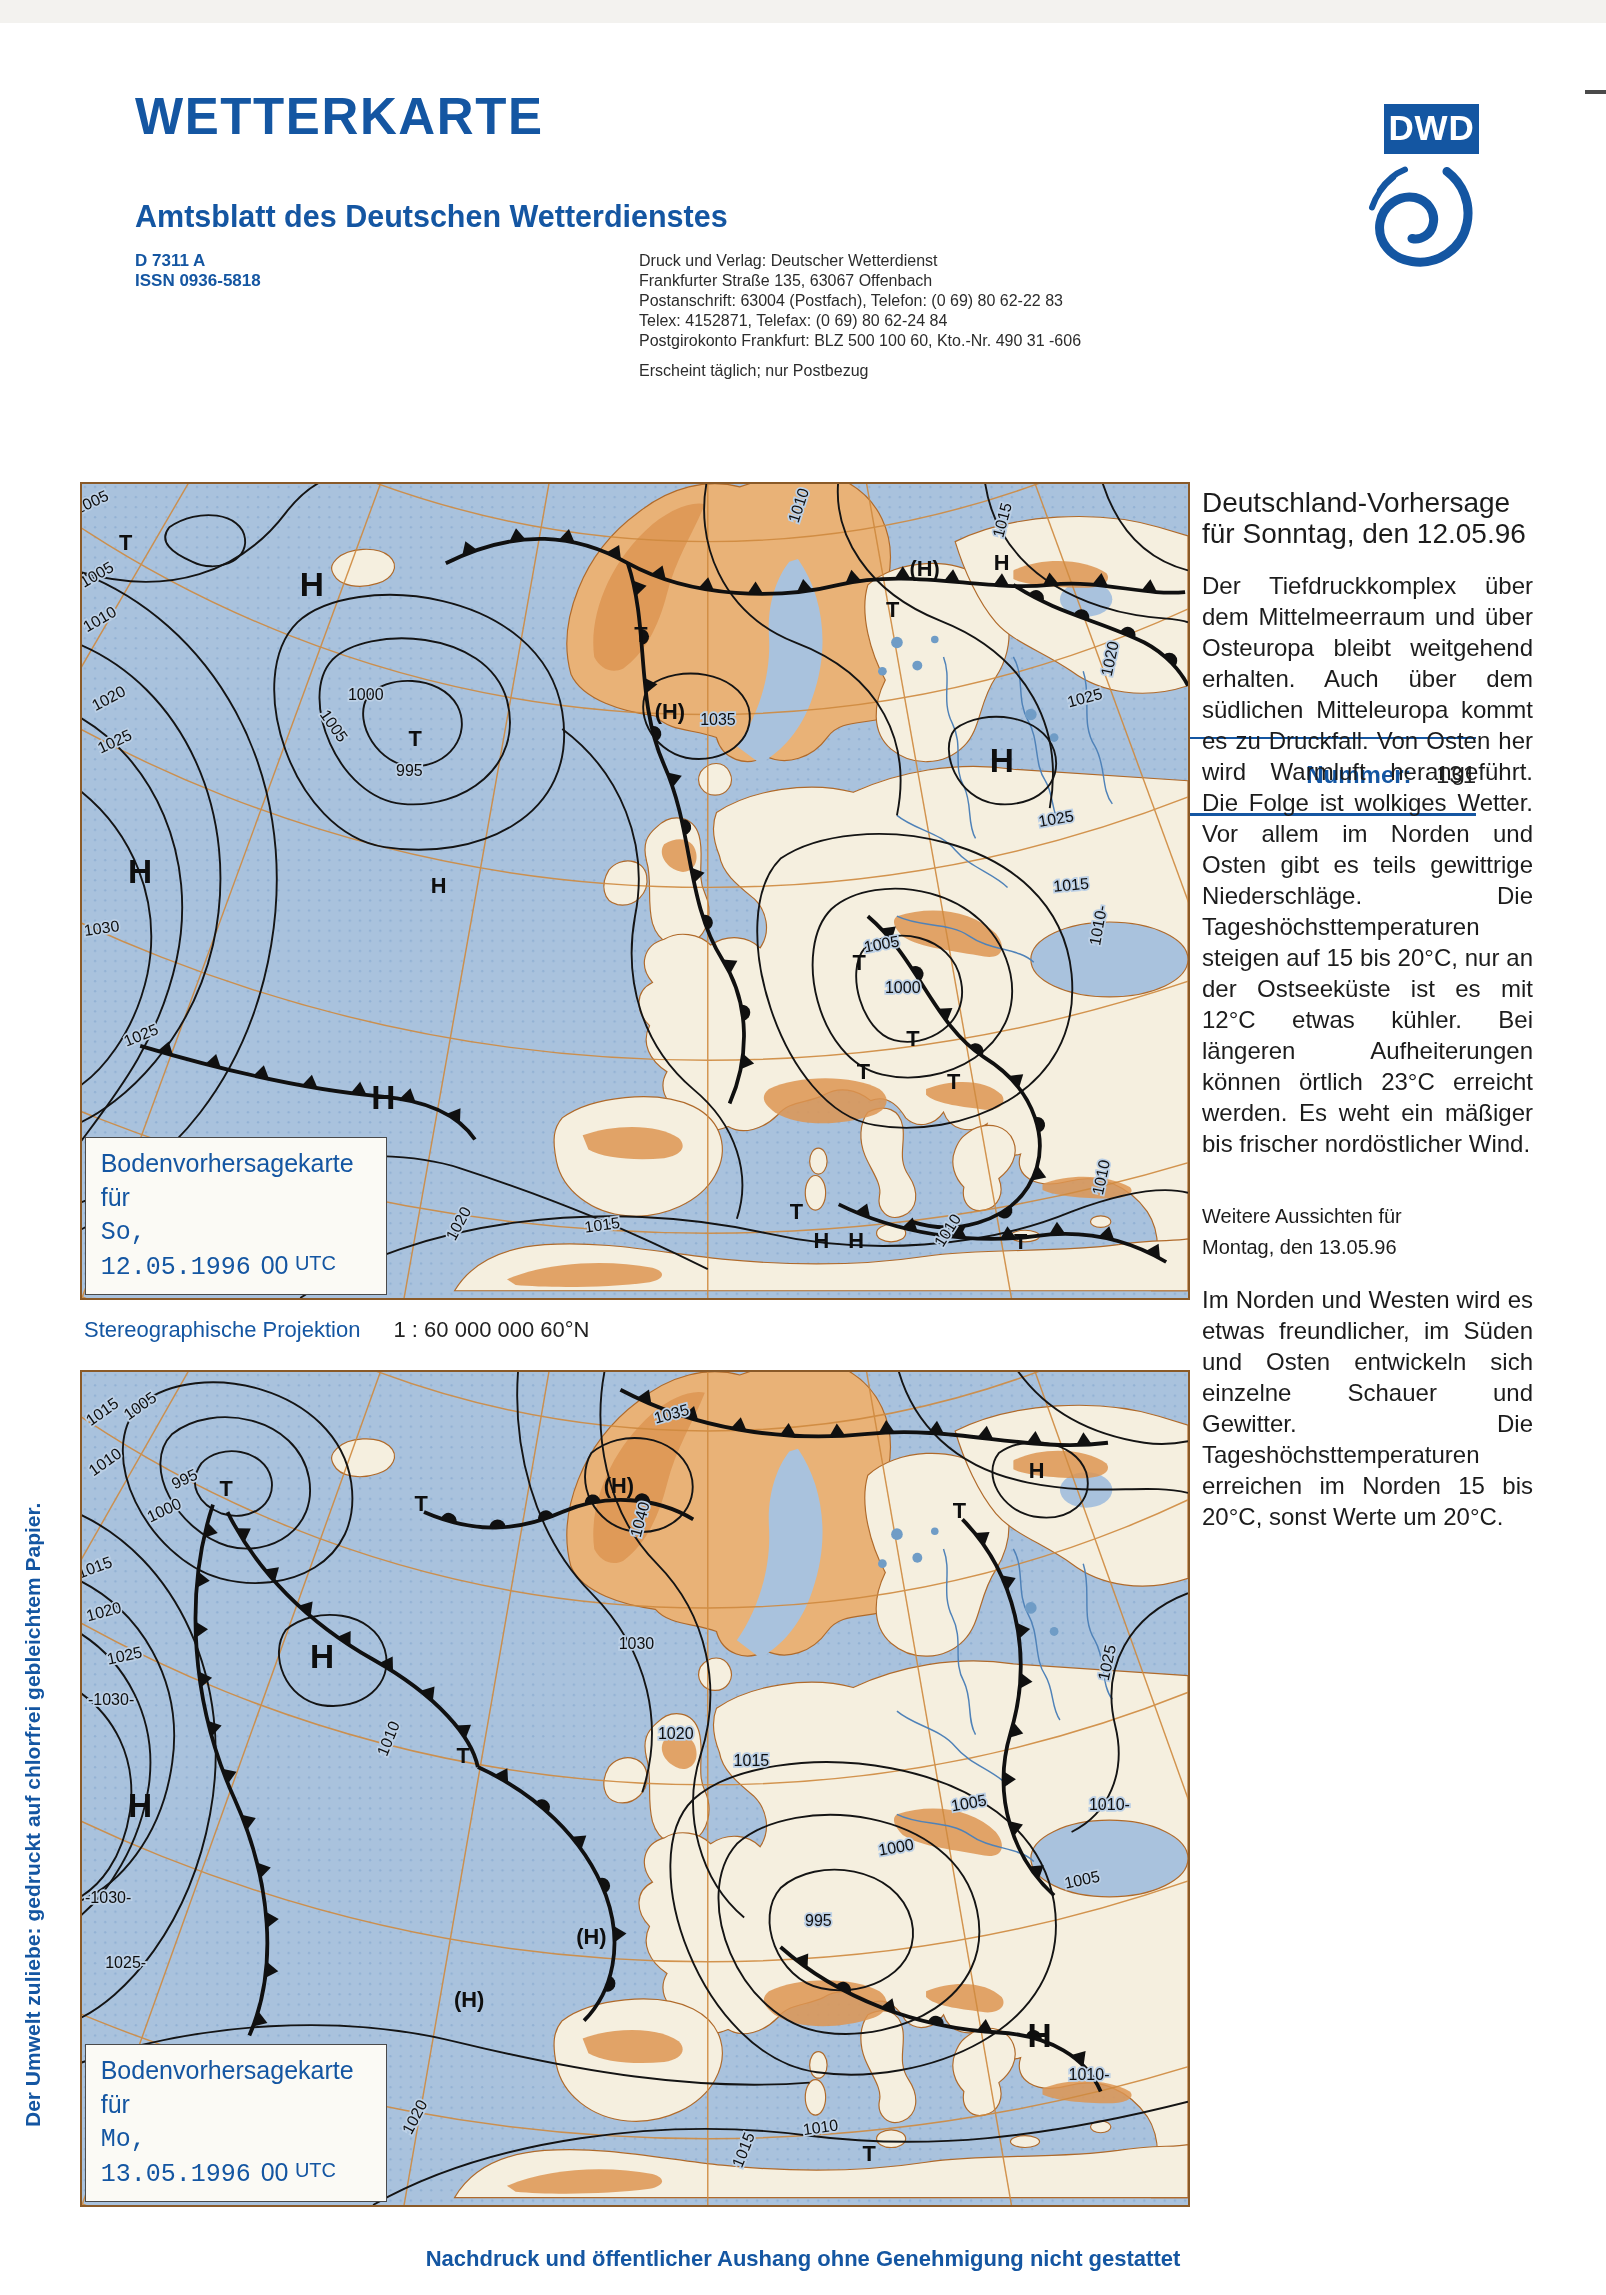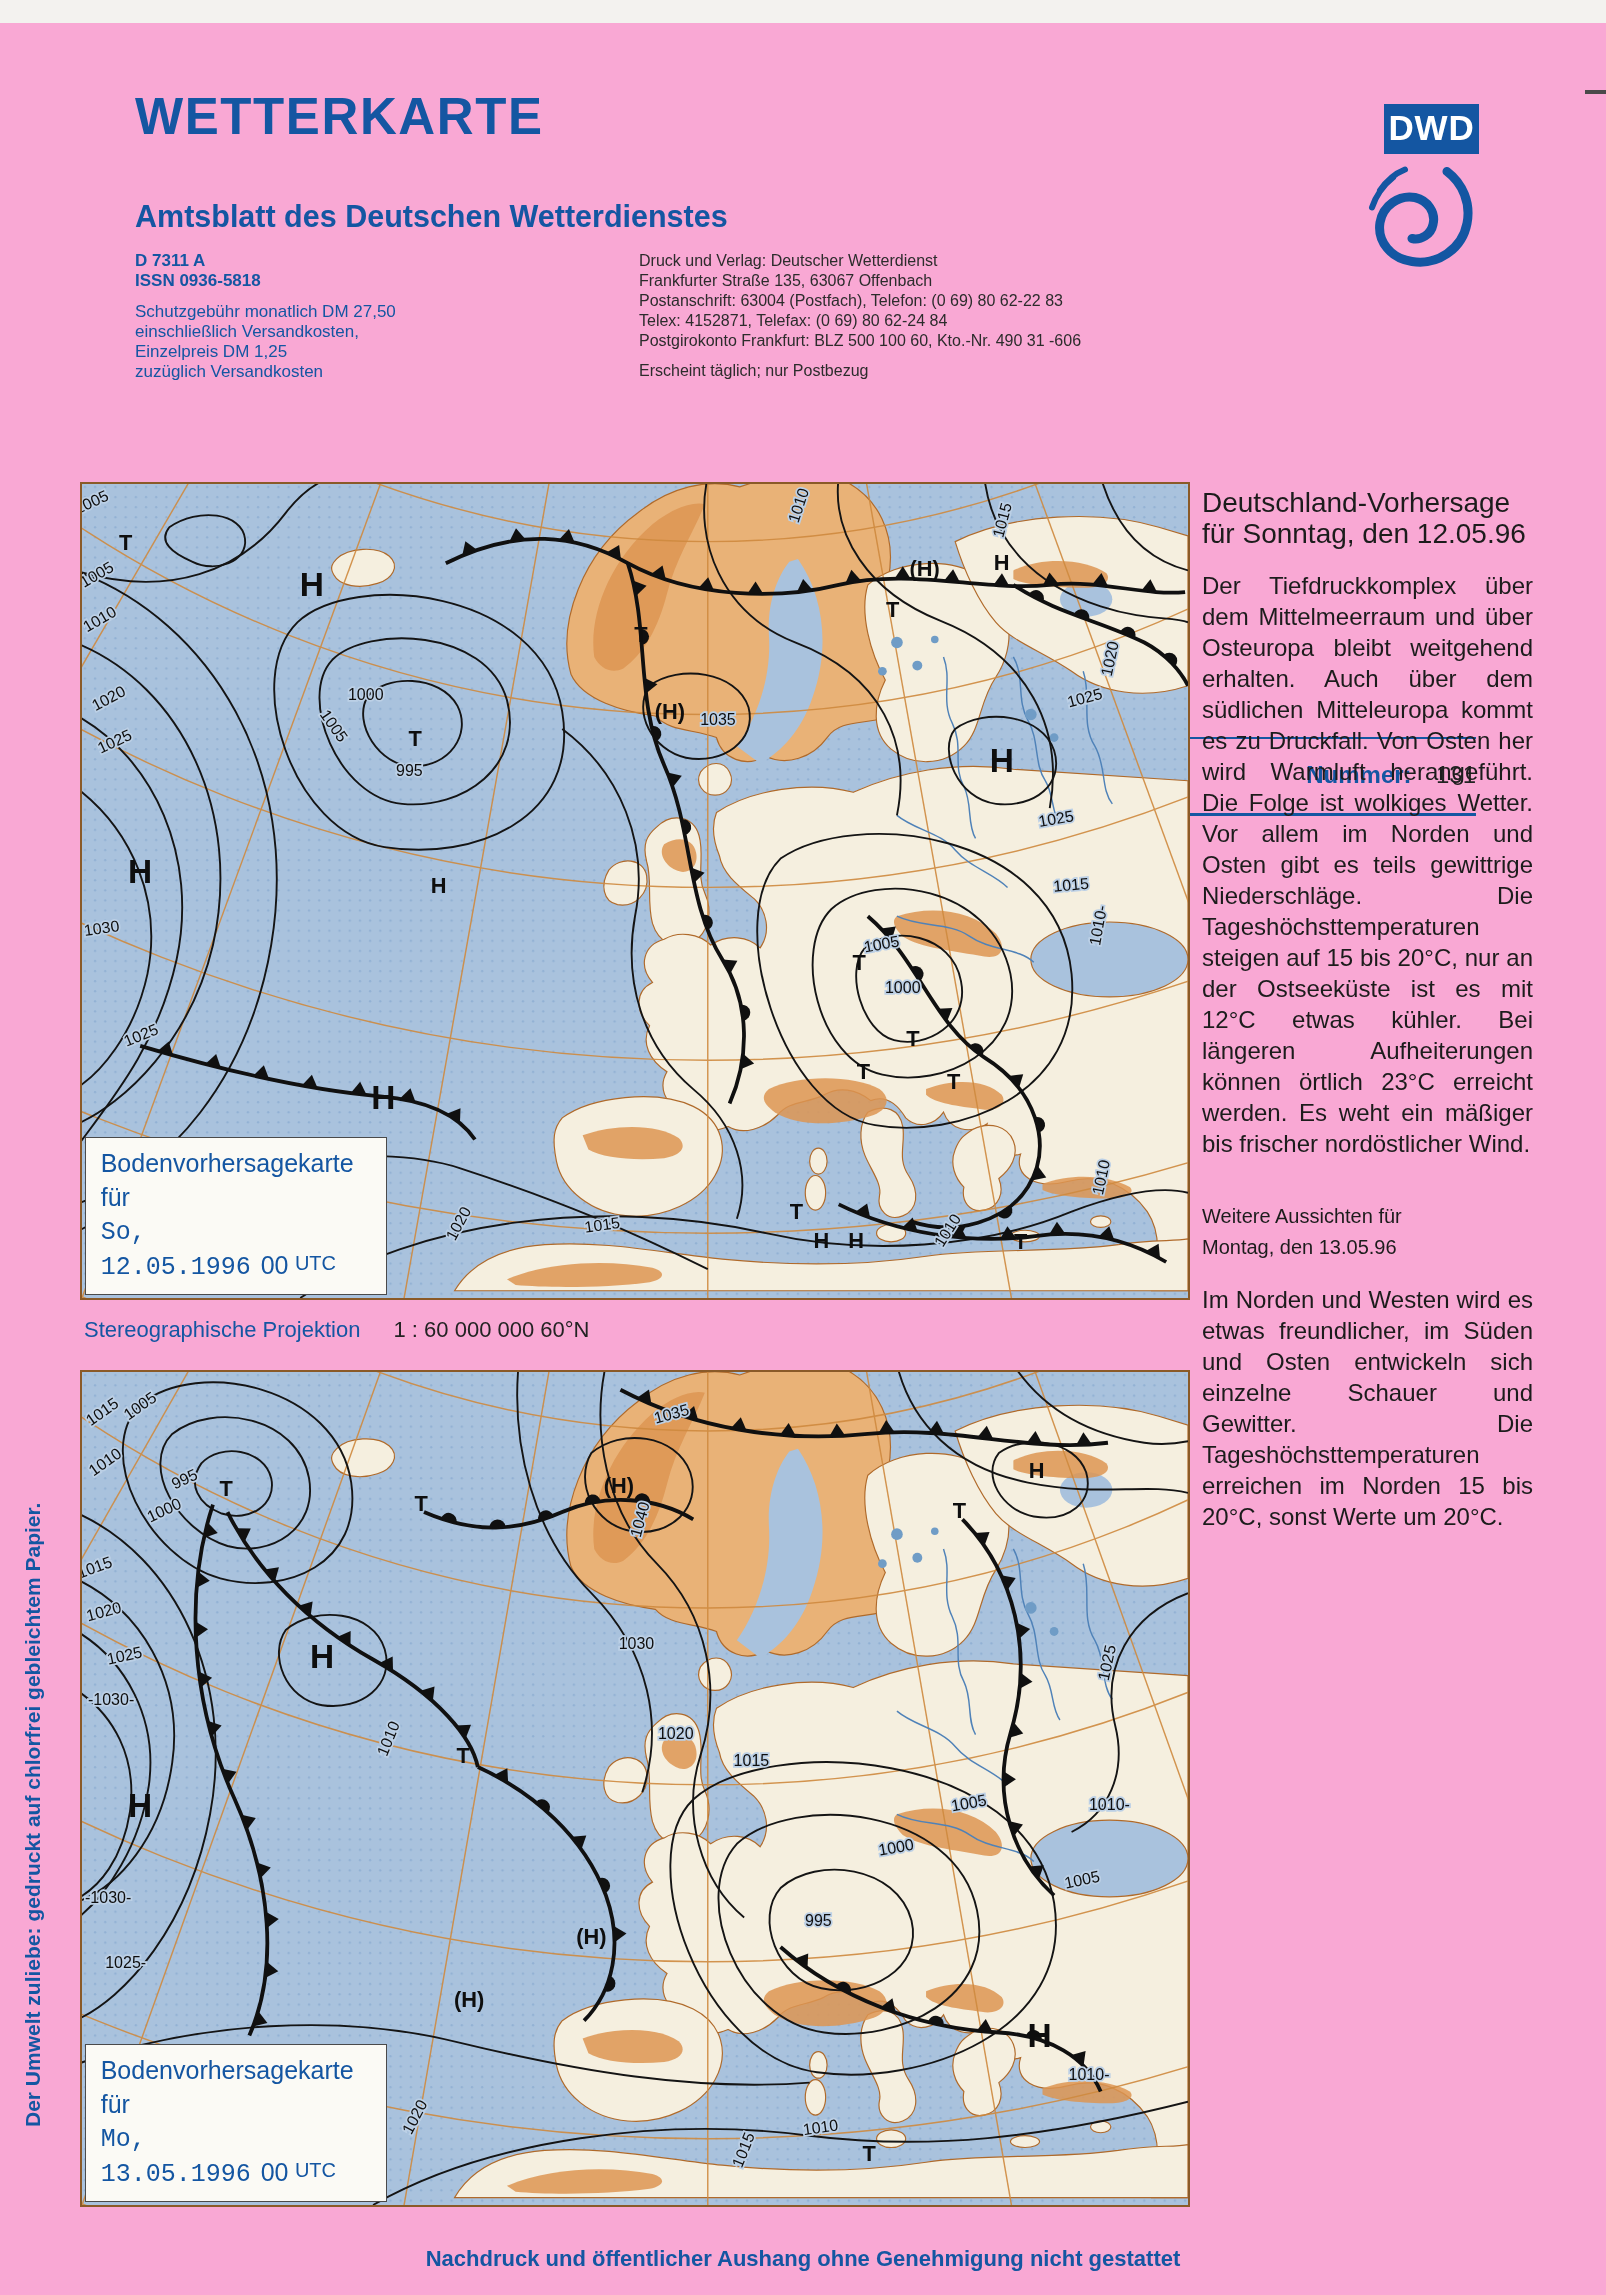--- a/index.html
+++ b/index.html
@@ -1,17 +1,17 @@
 <!DOCTYPE html>
 <html style="font-size:13px"><head>
 <meta charset="utf-8">
 <style>
   * { margin:0; padding:0; box-sizing:border-box; }
   body { background:#b9b8b4; font-family:"Liberation Sans", sans-serif; }
-  .page { position:relative; width:1606px; height:2295px; background:#f9a8d4; overflow:hidden; }
+  .page { position:relative; width:1606px; height:2295px; background:#ffffff; overflow:hidden; }
   .topstrip { position:absolute; top:0; left:0; width:100%; height:22.5px; background:#f3f2ef; }
   .edge-dash { position:absolute; right:0; top:90px; width:21px; height:4px; background:#4a4a4a; }
 
   
   .title { position:absolute; left:135px; top:87px; font-size:51px; font-weight:bold; color:#1456a2; letter-spacing:1.6px; }
   .subtitle { position:absolute; left:135px; top:199px; font-size:30.5px; font-weight:bold; color:#1456a2; }
   .imprint-left { position:absolute; left:135px; top:251px; font-size:17px; line-height:20px; color:#1456a2; }
   .imprint-left .b { font-weight:bold; }
   .imprint-left .fee { margin-top:11.2px; }
   .imprint-center { position:absolute; left:639px; top:251px; font-size:16px; line-height:20px; color:#2c2c2c; }
@@ -155,26 +155,20 @@
 <div class="page">
   <div class="topstrip"></div>
   <div class="edge-dash"></div>
 
   <div class="title">WETTERKARTE</div>
   <div class="subtitle">Amtsblatt des Deutschen Wetterdienstes</div>
 
   <div class="imprint-left">
     <div class="b">D 7311 A</div>
     <div class="b">ISSN 0936-5818</div>
-    <div class="fee">
-      <div>Schutzgebühr monatlich DM 27,50</div>
-      <div>einschließlich Versandkosten,</div>
-      <div>Einzelpreis DM 1,25</div>
-      <div>zuzüglich Versandkosten</div>
-    </div>
   </div>
 
   <div class="imprint-center">
     <div>Druck und Verlag: Deutscher Wetterdienst</div>
     <div>Frankfurter Straße 135, 63067 Offenbach</div>
     <div>Postanschrift: 63004 (Postfach), Telefon: (0 69) 80 62-22 83</div>
     <div>Telex: 4152871, Telefax: (0 69) 80 62-24 84</div>
     <div>Postgirokonto Frankfurt: BLZ 500 100 60, Kto.-Nr. 490 31 -606</div>
     <div class="note">Erscheint täglich; nur Postbezug</div>
   </div>

